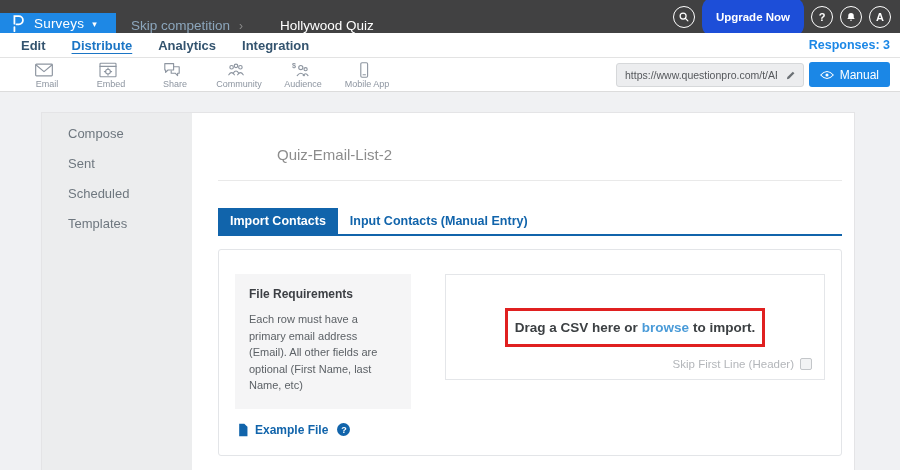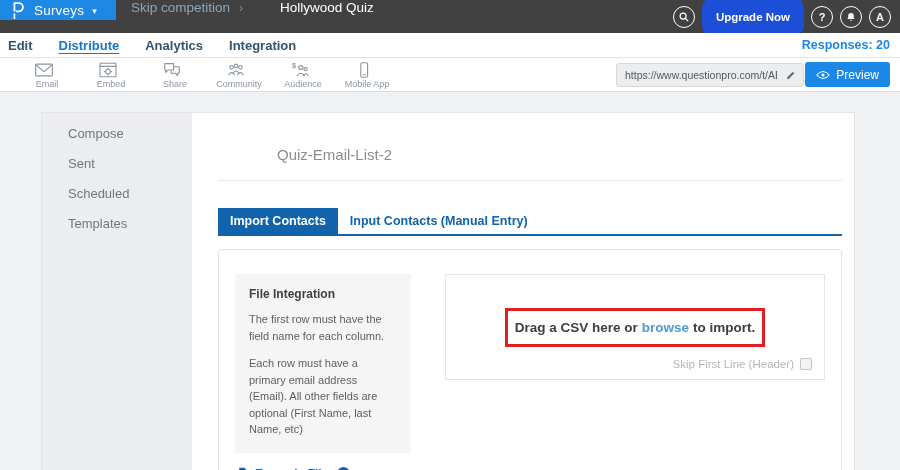--- a/index.html
+++ b/index.html
@@ -5,37 +5,37 @@
   * { box-sizing: border-box; }
   html,body { margin:0; padding:0; }
   body {
     width:900px; height:470px; overflow:hidden;
     background:#f0f1f3;
     font-family:"Liberation Sans", sans-serif;
     -webkit-font-smoothing:antialiased;
   }
 
   
-  .app-header { height:33px; background:#414142; display:flex; align-items:flex-start; position:relative; }
+  .app-header { height:33px; background:#414142; display:flex; align-items:flex-end; position:relative; }
   .brand { width:116px; background:#1E88E5; color:#fff; display:flex; align-items:center; gap:8px; padding-left:11px; cursor:pointer; flex-shrink:0; }
   .brand svg { display:block; }
   .brand-label { font-size:13.5px; letter-spacing:.2px; }
   .chevron { font-size:9px; margin-top:1px; }
   .breadcrumb { display:flex; align-items:center; gap:9px; padding-left:15px; font-size:13.5px; }
   .crumb-parent { color:#8CA6BC; cursor:pointer; }
   .crumb-sep { color:#8a8a8a; font-size:12px; }
   .crumb-current { color:#ffffff;padding-left:28px; }
   .header-right { position:absolute; right:9px; top:0; height:33px; display:flex; align-items:center; gap:7px; }
   .hdr-circle { width:22px; height:22px; border:1.6px solid #fff; border-radius:50%; color:#fff; display:flex; align-items:center; justify-content:center; font-size:11px; font-weight:bold; cursor:pointer; flex-shrink:0; }
   .upgrade { background:#1d4ed8; color:#fff; border-radius:12px; height:40px; padding:0 14px; display:flex; align-items:center; font-size:11.5px; font-weight:bold; cursor:pointer; white-space:nowrap; }
 
   
   .nav-bar { height:25px; background:#fff; border-bottom:1px solid #e3e3e3; display:flex; align-items:center; padding:0 8px; position:relative; }
   .nav-item { font-size:13px; font-weight:bold; color:#33536E; margin:0 13px; cursor:pointer; }
-  .nav-item:first-child { margin-left:0; }
+  .nav-item:first-child { margin-left:13px; }
   .nav-item.active { color:#1B75C5; text-decoration:underline; text-underline-offset:3px; }
   .responses { position:absolute; right:10px; color:#1B87E6; font-size:12.5px; font-weight:bold; }
 
   
   .toolbar { height:34px; background:#fff; border-bottom:1px solid #dcdcdc; display:flex; align-items:center; position:relative; padding-left:12px; }
   .tool-item { width:64px; display:flex; flex-direction:column; align-items:center; justify-content:center; gap:1px; cursor:pointer; padding-top:2px; }
   .tool-item svg { stroke:#8D95A0; fill:none; stroke-width:1.4; stroke-linecap:round; stroke-linejoin:round; }
   .tool-label { font-size:9px; color:#8D95A0; white-space:nowrap;margin-left:6px; }
   .url-group { position:absolute; right:96px; top:5px; width:188px; height:24px; background:#ecedef; border:1px solid #d6d8da; border-radius:3px; display:flex; align-items:center; overflow:hidden; }
   .url-input { flex:1; min-width:0; border:none; outline:none; background:transparent; font-size:10.5px; color:#55585c; padding:0 2px 0 8px; font-family:"Liberation Sans", sans-serif; }
@@ -106,21 +106,21 @@
     </span>
     <span class="hdr-circle">A</span>
   </div>
 </div>
 
 <div class="nav-bar">
   <span class="nav-item">Edit</span>
   <span class="nav-item active">Distribute</span>
   <span class="nav-item">Analytics</span>
   <span class="nav-item">Integration</span>
-  <span class="responses">Responses: 20</span>
+  <span class="responses">Responses: 3</span>
 </div>
 
 <div class="toolbar">
   <div class="tool-item">
     <svg width="20" height="16" viewBox="0 0 24 18">
       <rect x="2" y="2" width="20" height="14" rx="1"></rect>
         <path d="M2.5 3 L12 11 L21.5 3"></path>
     </svg>
     <span class="tool-label">Email</span>
   </div>
@@ -178,21 +178,21 @@
       <svg width="12" height="12" viewBox="0 0 20 20">
         <path d="M4 13.5 L13 4.5 l2.7 2.7 L6.7 16.2 L3.2 17 z" fill="#6b7075"></path>
       </svg>
     </span>
   </div>
   <span class="preview-btn">
     <svg width="14" height="10" viewBox="0 0 20 12">
       <path d="M1 6 q9 -10 18 0 q-9 10 -18 0 z" fill="none" stroke="#fff" stroke-width="1.5"></path>
       <circle cx="10" cy="6" r="2.2" fill="#fff"></circle>
     </svg>
-    <span>Preview</span>
+    <span>Manual</span>
   </span>
 </div>
 
 <div class="card">
 
   <div class="side">
     <div class="side-item">
       <span>Compose</span>
     </div>
     <div class="side-item">
@@ -211,22 +211,21 @@
     <hr class="title-divider">
 
     <div class="tabs">
       <span class="tab active">Import Contacts</span>
       <span class="tab">Input Contacts (Manual Entry)</span>
     </div>
 
     <div class="panel">
       <div class="left-col">
         <div class="filereq">
-          <div class="filereq-title">File Integration</div>
-          <p>The first row must have the field name for each column.</p>
+          <div class="filereq-title">File Requirements</div>
           <p>Each row must have a primary email address (Email). All other fields are optional (First Name, last Name, etc)</p>
         </div>
         <div class="example-row">
           <span class="example-link">
             <svg width="12" height="14" viewBox="0 0 18 22">
               <path d="M3 1 h8 l5 5 v15 H3 z" fill="#1164AB"></path>
             </svg>
             <span>Example File</span>
           </span>
           <span class="help-circle">?</span>

